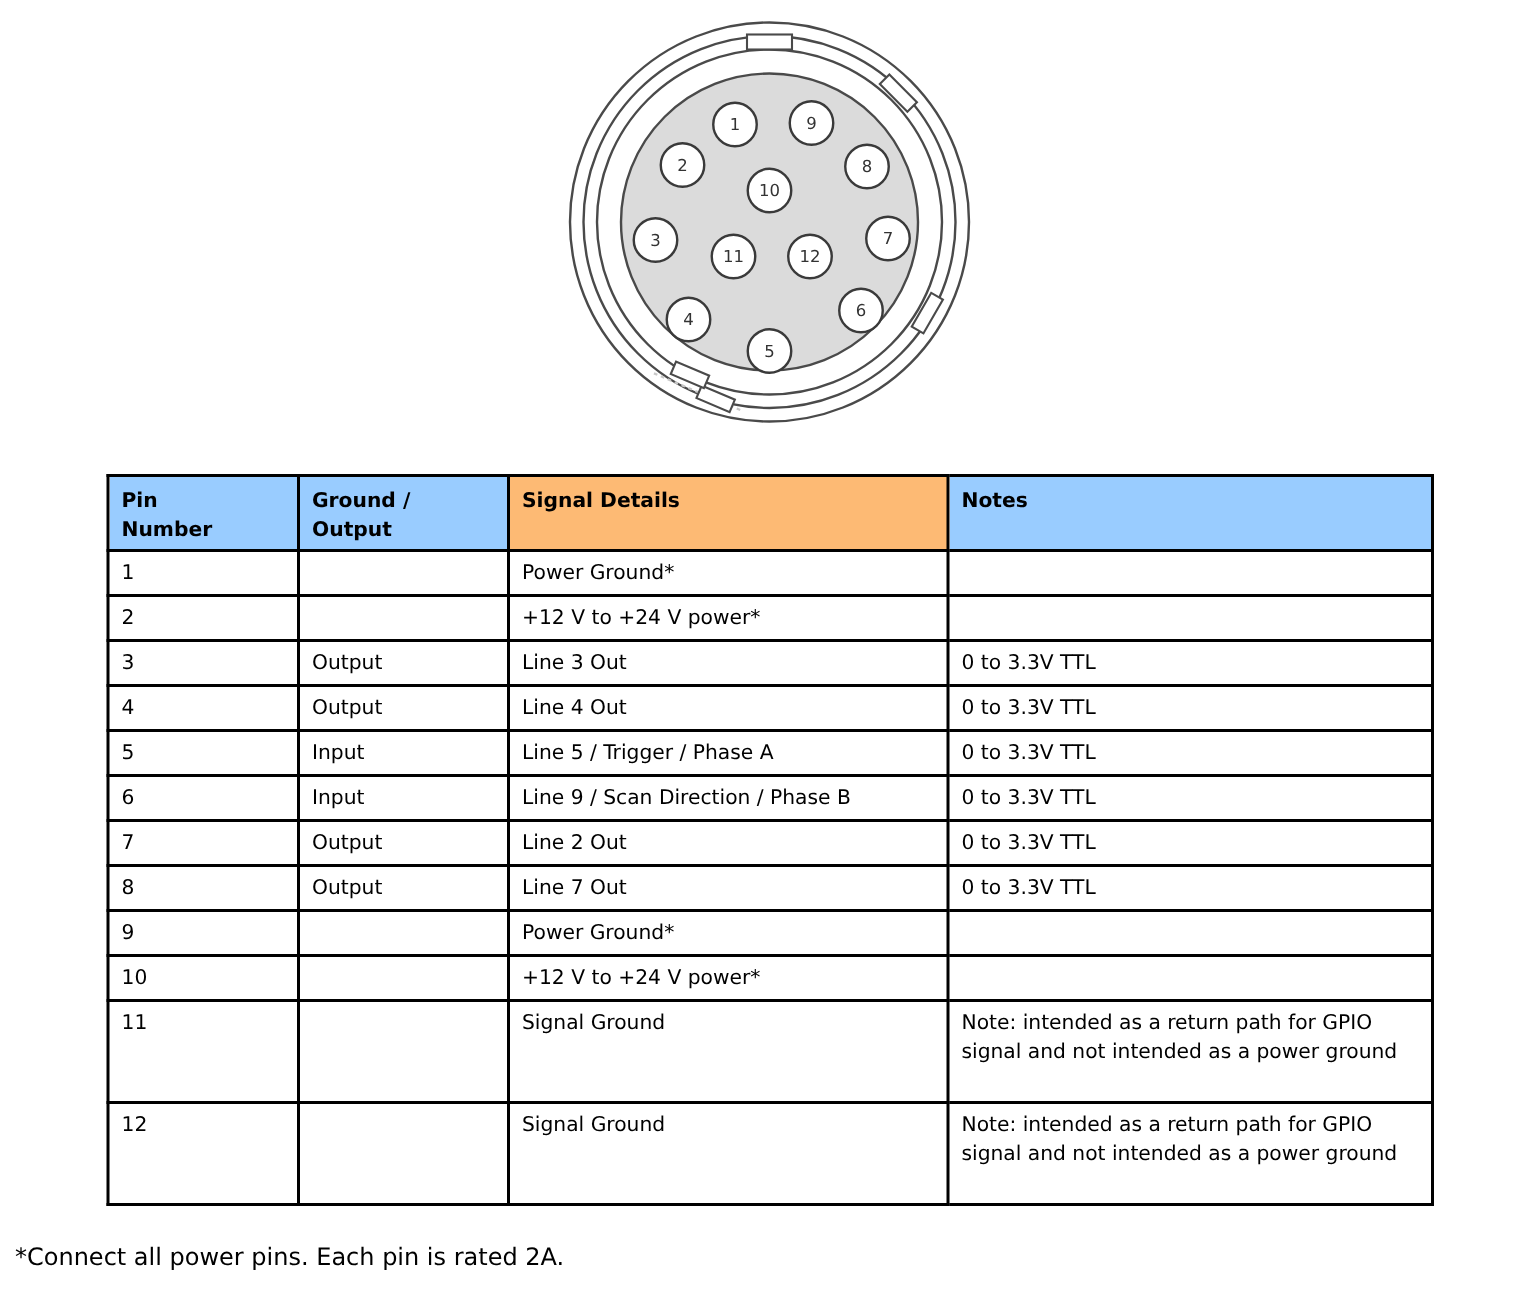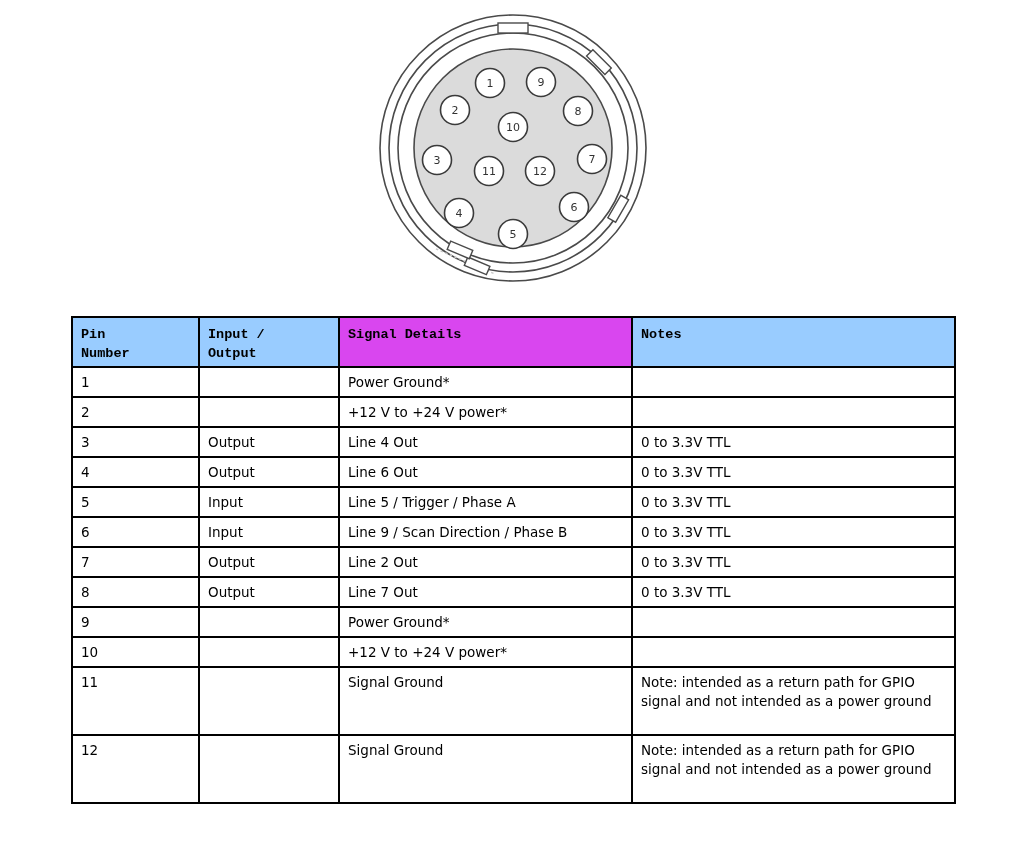--- a/index.html
+++ b/index.html
@@ -45,21 +45,21 @@
     vertical-align: top;
     text-align: left;
     overflow: hidden;
   }
   .pin-table th {
     font-weight: bold;
     white-space: pre-line;
     padding-top: 7px;
   }
   .pin-table tr       { height: 30px; }
-  .pin-table tr.hdr   { height: 50px; font-family: Liberation Mono, monospace; }
+  .pin-table tr.hdr   { height: 50px; }
   .pin-table tr.tall  { height: 68px; }
 
   
   .footnote {
     position: absolute;
     left: 10px; top: 828px;
     font-size: 16px;
   }
 </style>
 </head>
@@ -144,23 +144,23 @@
     <colgroup>
       <col style="width:127px">
       <col style="width:140px">
       <col style="width:293px">
       <col style="width:323px">
     </colgroup>
     <thead>
       <tr class="hdr">
         <th style="background: rgb(153, 204, 255);">Pin
 Number</th>
-        <th style="background: rgb(153, 204, 255);">Input /
+        <th style="background: rgb(153, 204, 255);">Ground /
 Output</th>
-        <th style="background: #d946ef;">Signal Details</th>
+        <th style="background: #fdba74;">Signal Details</th>
         <th style="background: rgb(153, 204, 255);">Notes</th>
       </tr>
     </thead>
     <tbody>
     <tr>
       <td>1</td>
       <td></td>
       <td>Power Ground*</td>
       <td></td>
     </tr>
@@ -168,28 +168,28 @@
     <tr>
       <td>2</td>
       <td></td>
       <td>+12 V to +24 V power*</td>
       <td></td>
     </tr>
 
     <tr>
       <td>3</td>
       <td>Output</td>
+      <td>Line 3 Out</td>
+      <td>0 to 3.3V TTL</td>
+    </tr>
+
+    <tr>
+      <td>4</td>
+      <td>Output</td>
       <td>Line 4 Out</td>
-      <td>0 to 3.3V TTL</td>
-    </tr>
-
-    <tr>
-      <td>4</td>
-      <td>Output</td>
-      <td>Line 6 Out</td>
       <td>0 to 3.3V TTL</td>
     </tr>
 
     <tr>
       <td>5</td>
       <td>Input</td>
       <td>Line 5 / Trigger / Phase A</td>
       <td>0 to 3.3V TTL</td>
     </tr>
 
@@ -237,14 +237,15 @@
 
     <tr class="tall">
       <td>12</td>
       <td></td>
       <td>Signal Ground</td>
       <td>Note: intended as a return path for GPIO signal and not intended as a power ground</td>
     </tr>
   </tbody>
   </table>
 
+  <div class="footnote">*Connect all power pins. Each pin is rated 2A.</div>
 
 </div>
 
 </body></html>

